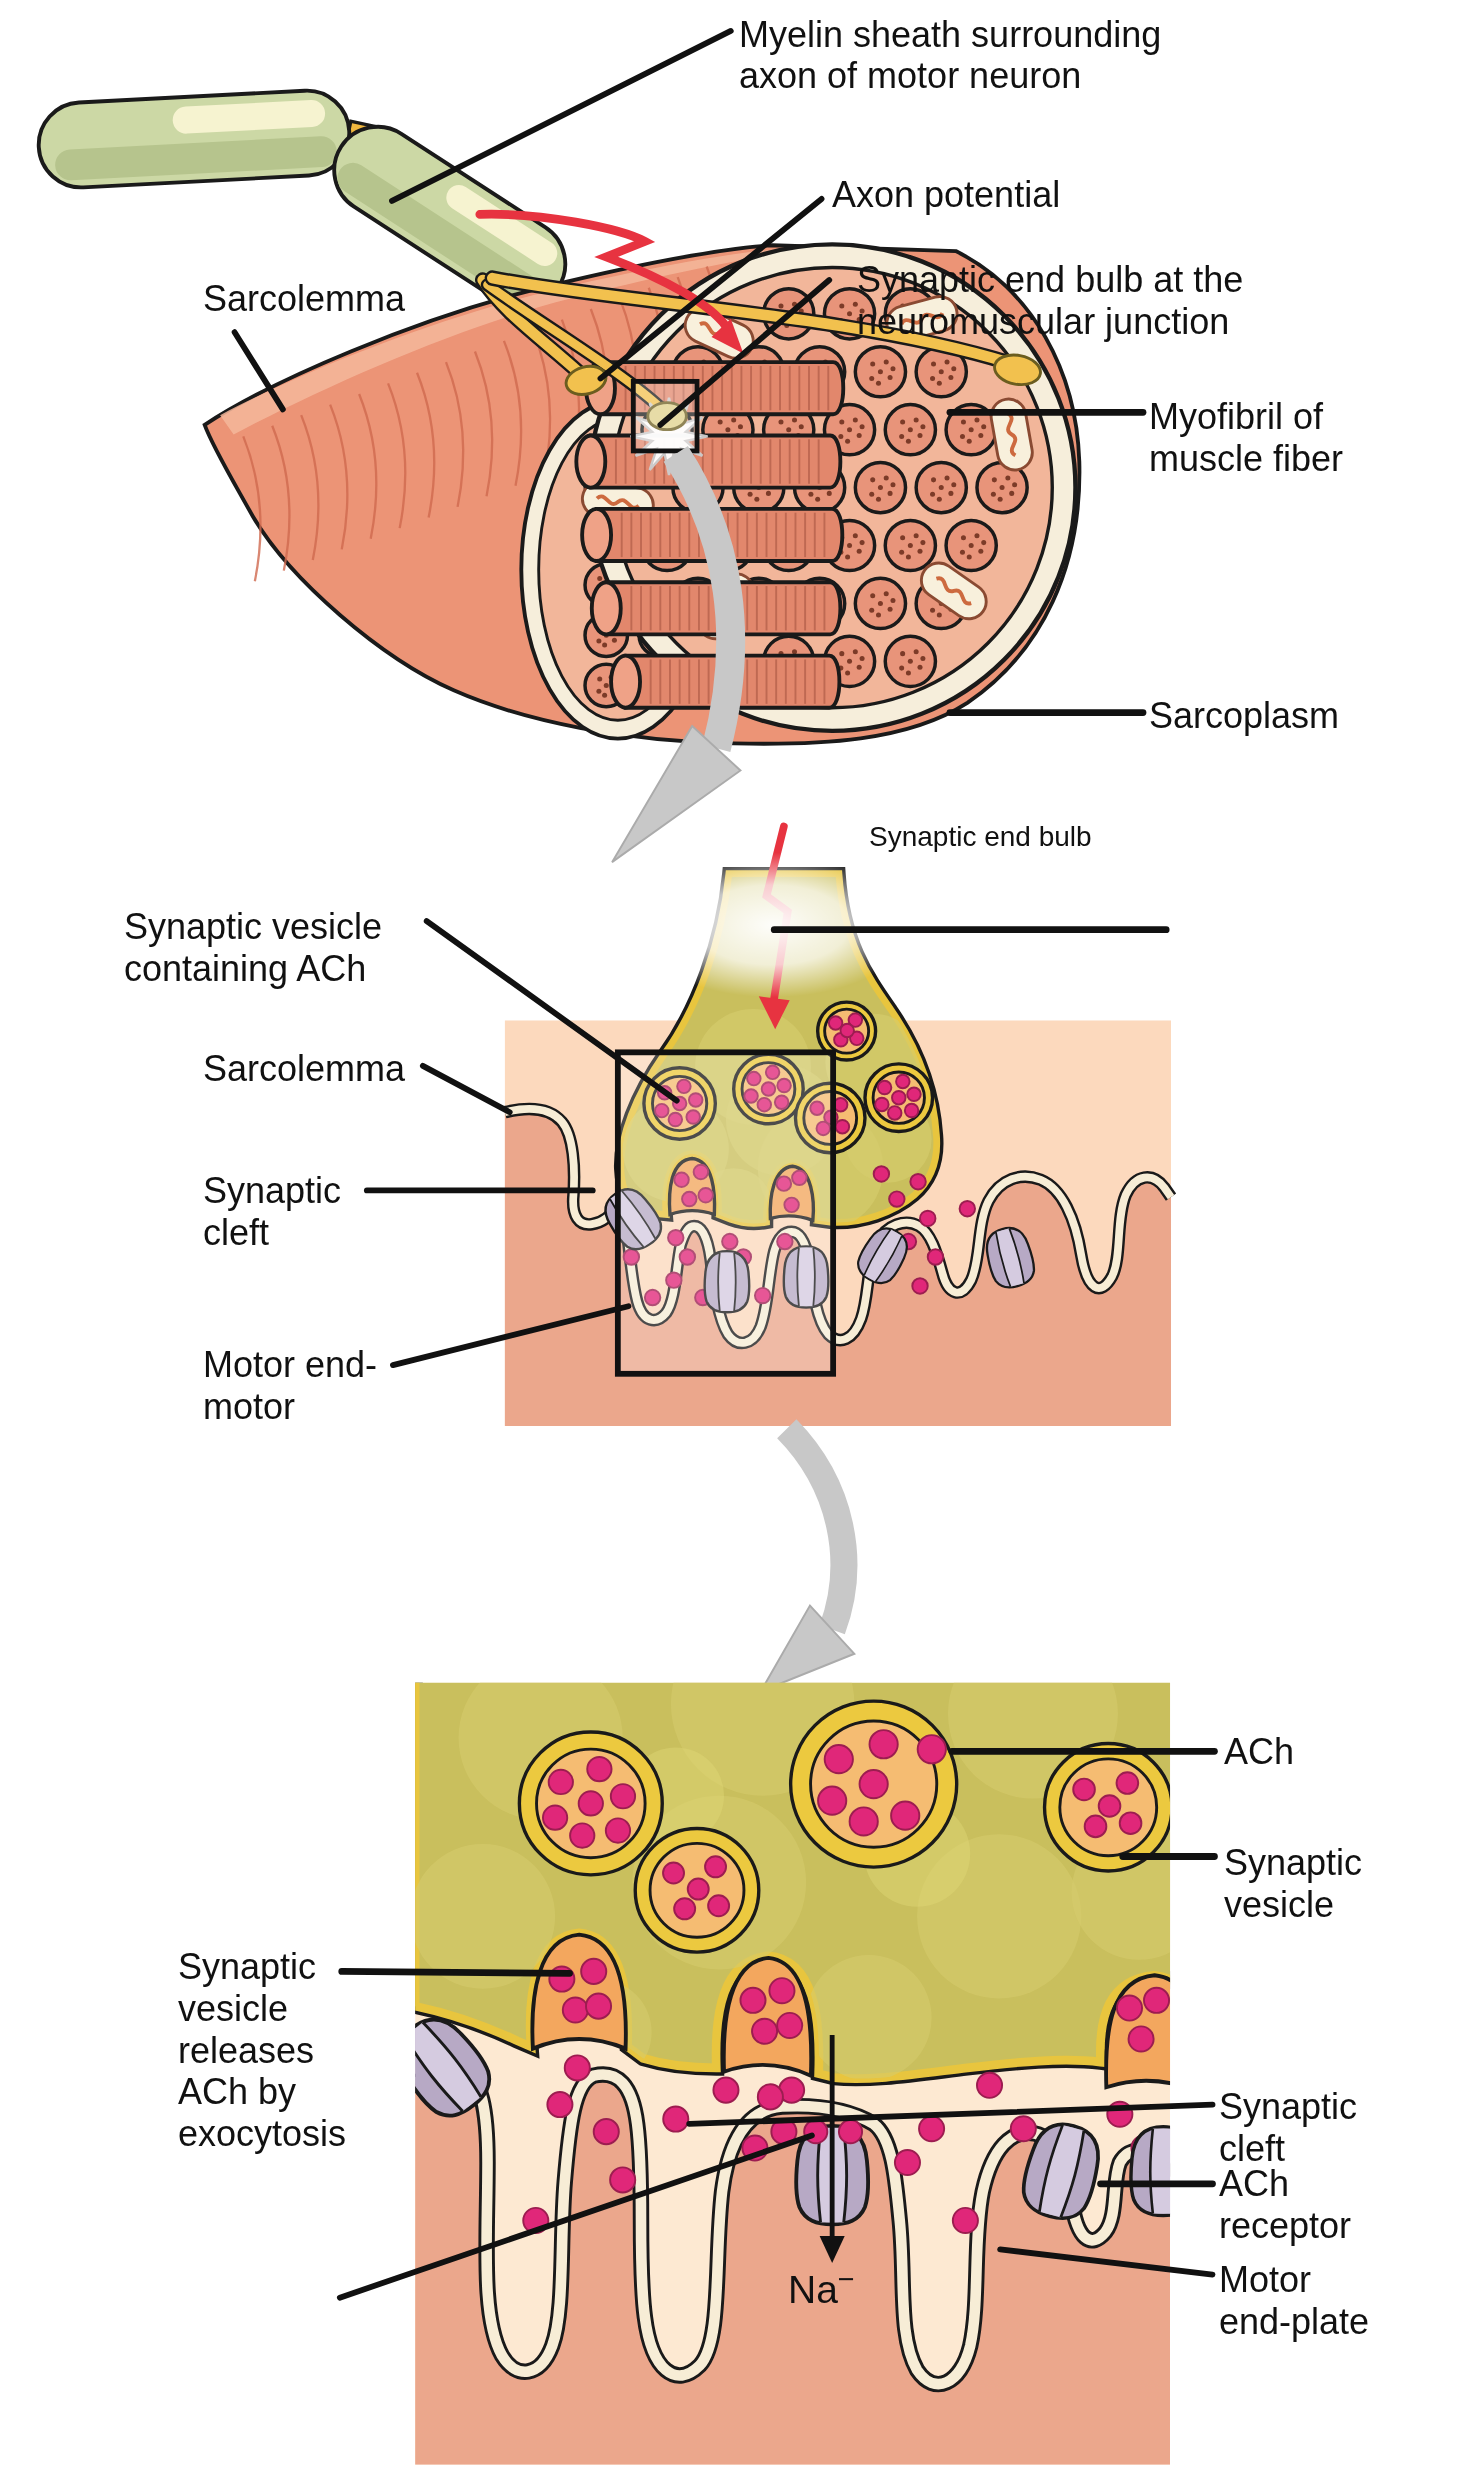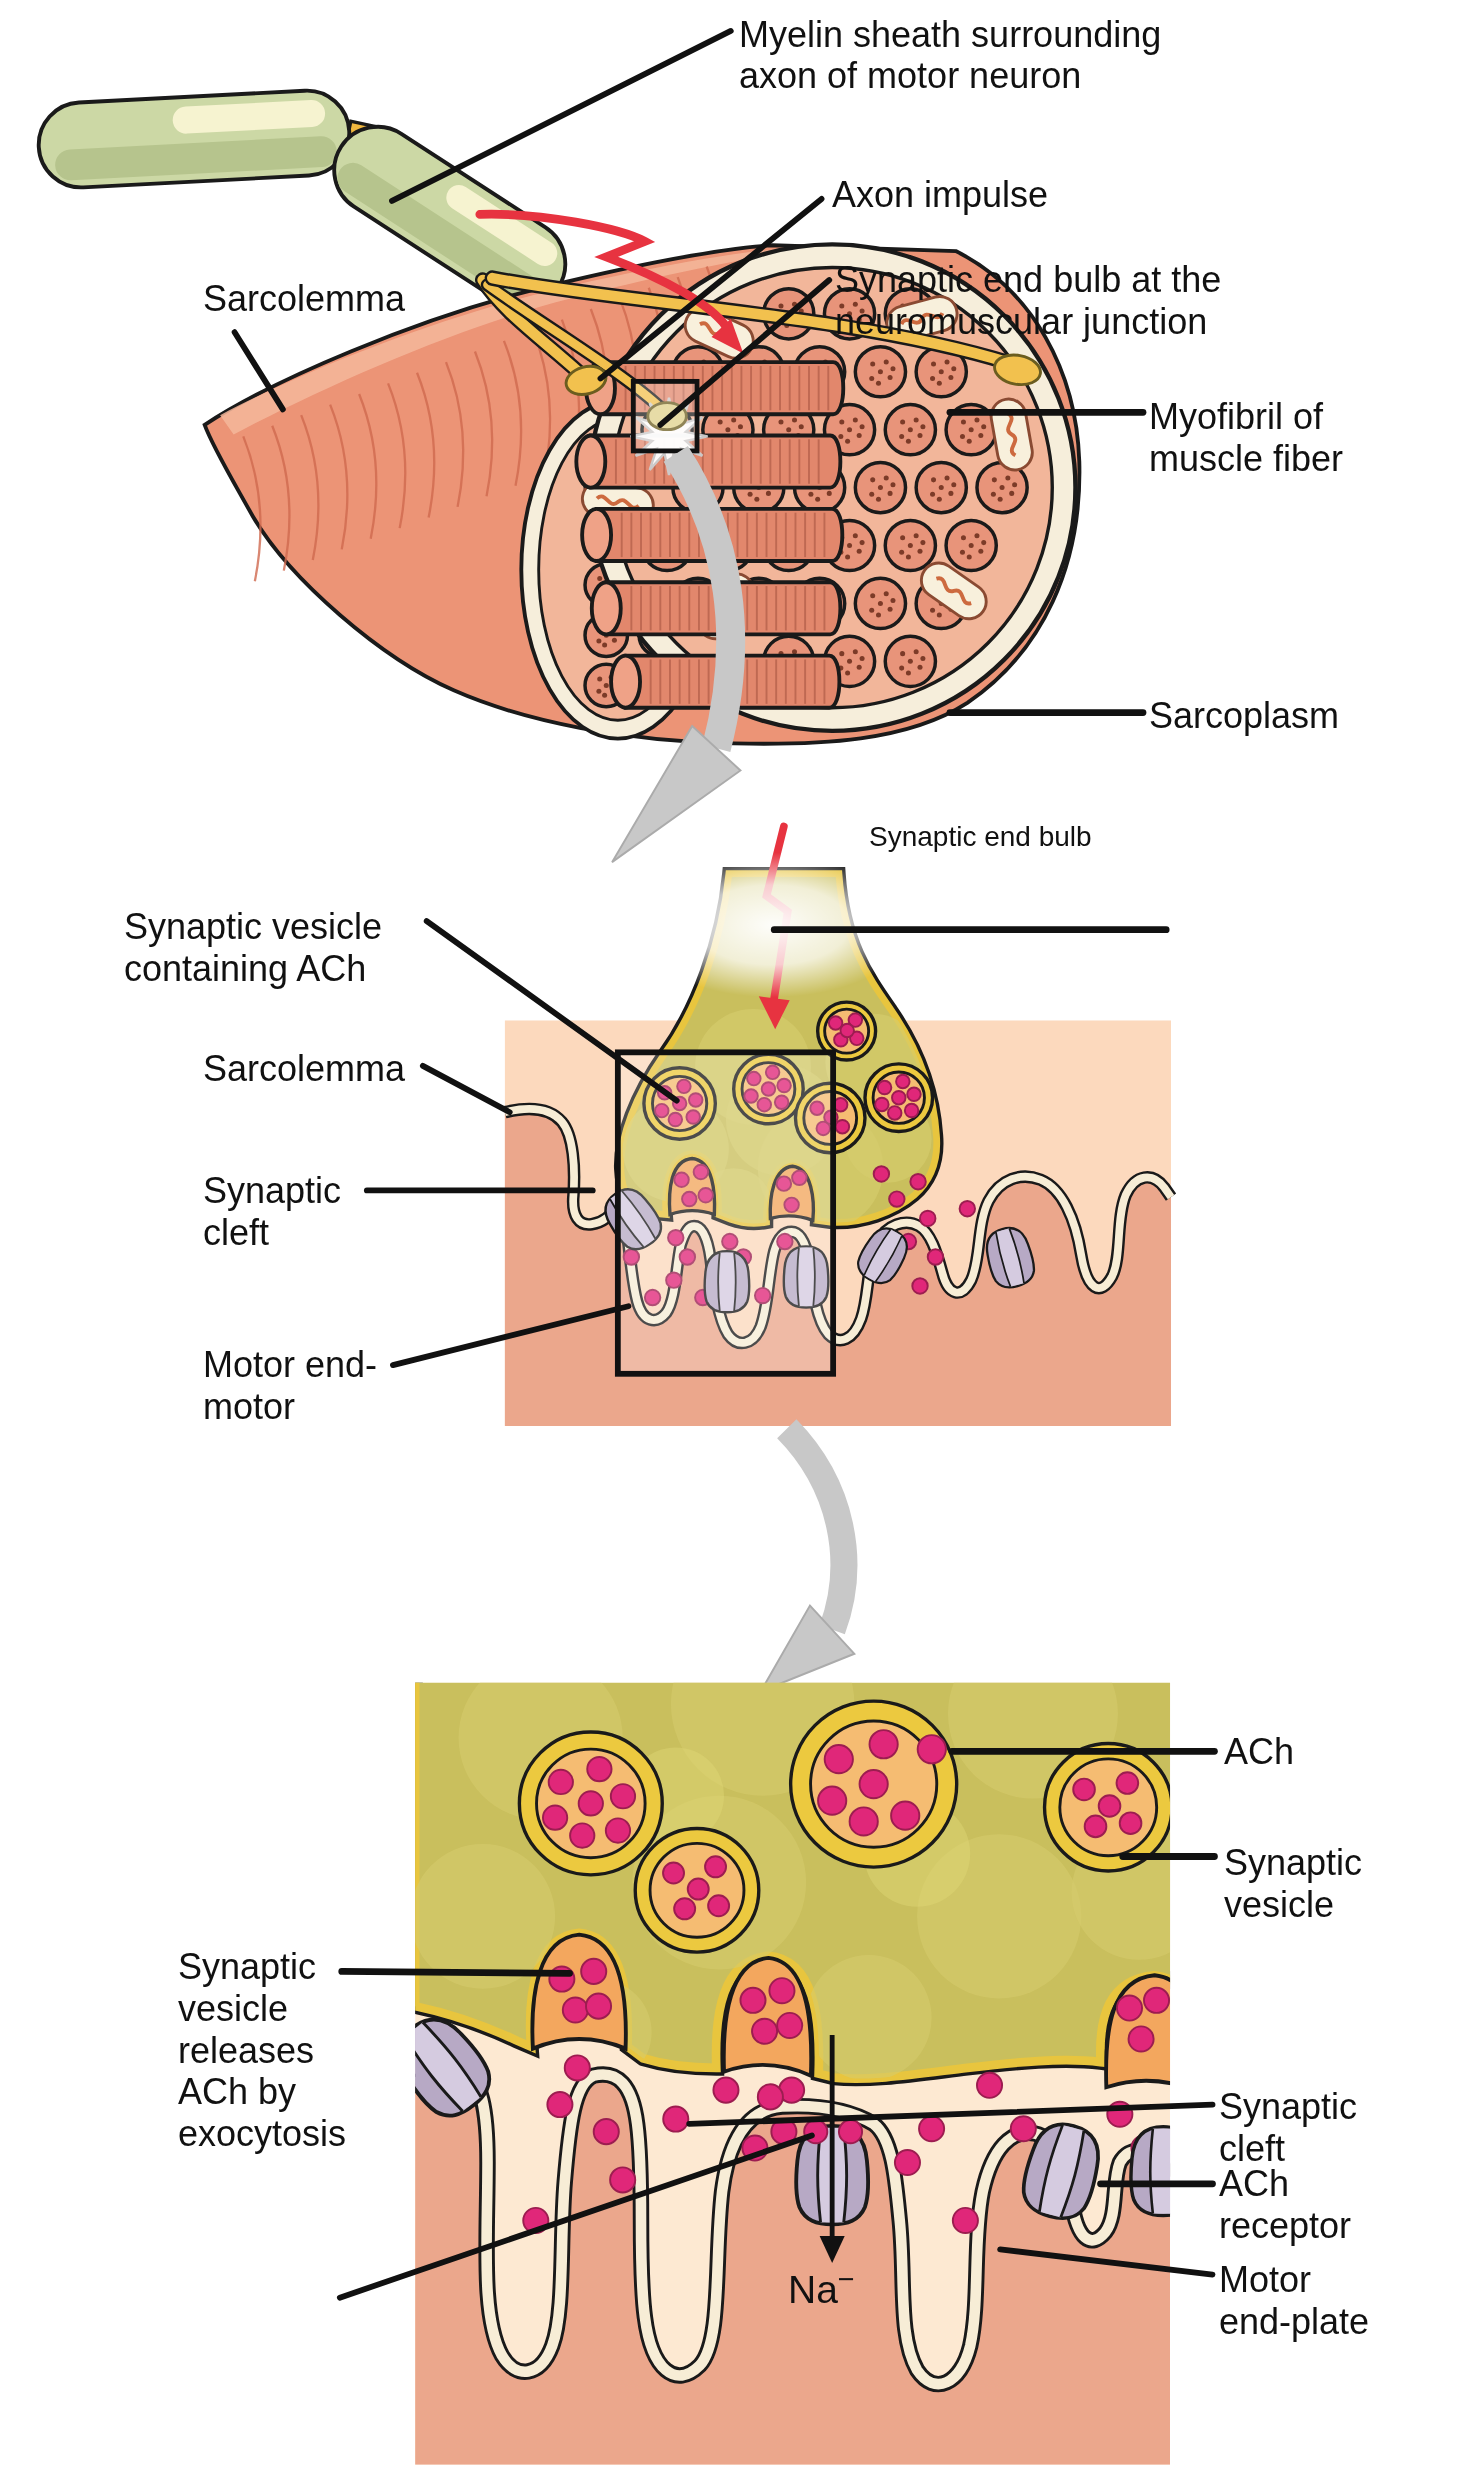--- a/index.html
+++ b/index.html
@@ -804,22 +804,22 @@
         <line x1="352" y1="2380" x2="841" y2="2212" stroke="#111" stroke-width="6" stroke-linecap="round"></line>
         <line x1="714" y1="2200" x2="1256" y2="2180" stroke="#111" stroke-width="6" stroke-linecap="round"></line>
         <line x1="1140" y1="2262" x2="1256" y2="2262" stroke="#111" stroke-width="7" stroke-linecap="round"></line>
         <line x1="1036" y1="2330" x2="1256" y2="2356" stroke="#111" stroke-width="6" stroke-linecap="round"></line>
       </g>
 </svg>
 
 <div class="labels">
   <div class="lbl" style="left:739px;top:13.5px">Myelin sheath surrounding
 axon of motor neuron</div>
-  <div class="lbl" style="left:832px;top:174px">Axon impulse</div>
-  <div class="lbl" style="left:835px;top:259px">Synaptic end bulb at the
+  <div class="lbl" style="left:832px;top:174px">Axon potential</div>
+  <div class="lbl" style="left:857px;top:259px">Synaptic end bulb at the
 neuromuscular junction</div>
   <div class="lbl" style="left:203px;top:278px">Sarcolemma</div>
   <div class="lbl" style="left:1149px;top:396px">Myofibril of
 muscle fiber</div>
   <div class="lbl" style="left:1149px;top:695px">Sarcoplasm</div>
   <div class="lbl lbl-big" style="left:869px;top:821px">Synaptic end bulb</div>
   <div class="lbl" style="left:124px;top:906px">Synaptic vesicle
 containing ACh</div>
   <div class="lbl" style="left:203px;top:1048px">Sarcolemma</div>
   <div class="lbl" style="left:203px;top:1170px">Synaptic

